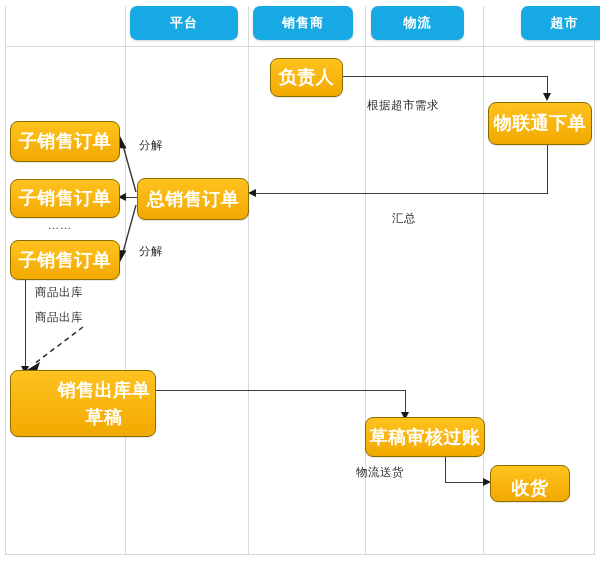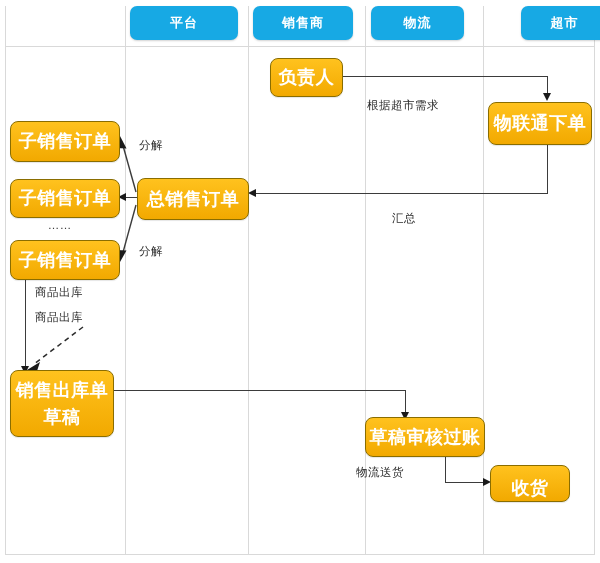--- a/index.html
+++ b/index.html
@@ -36,21 +36,21 @@
     background:linear-gradient(#ffc21e,#f2a900);
     border:1.6px solid #8a6d00;
     border-radius:8px;
     color:#ffffff;font-size:18px;font-weight:bold;
     display:flex;align-items:center;justify-content:center;
     text-align:center;line-height:1.45;
     letter-spacing:0.5px;
     box-shadow:0 1px 1px rgba(0,0,0,0.10);
     font-family:Liberation Serif, serif;
   }
-  .box.two-line{flex-direction:column;}
+  .box.two-line{flex-direction:column;padding-left:42px;}
   
   .h-line{position:absolute;height:1.4px;background:#3b3b3b;}
   .v-line{position:absolute;width:1.4px;background:#3b3b3b;}
   .arrow{position:absolute;width:0;height:0;}
   .arrow-down{
     border-left:4.5px solid transparent;border-right:4.5px solid transparent;
     border-top:8px solid #1a1a1a;
   }
   .arrow-left{
     border-top:4.5px solid transparent;border-bottom:4.5px solid transparent;

